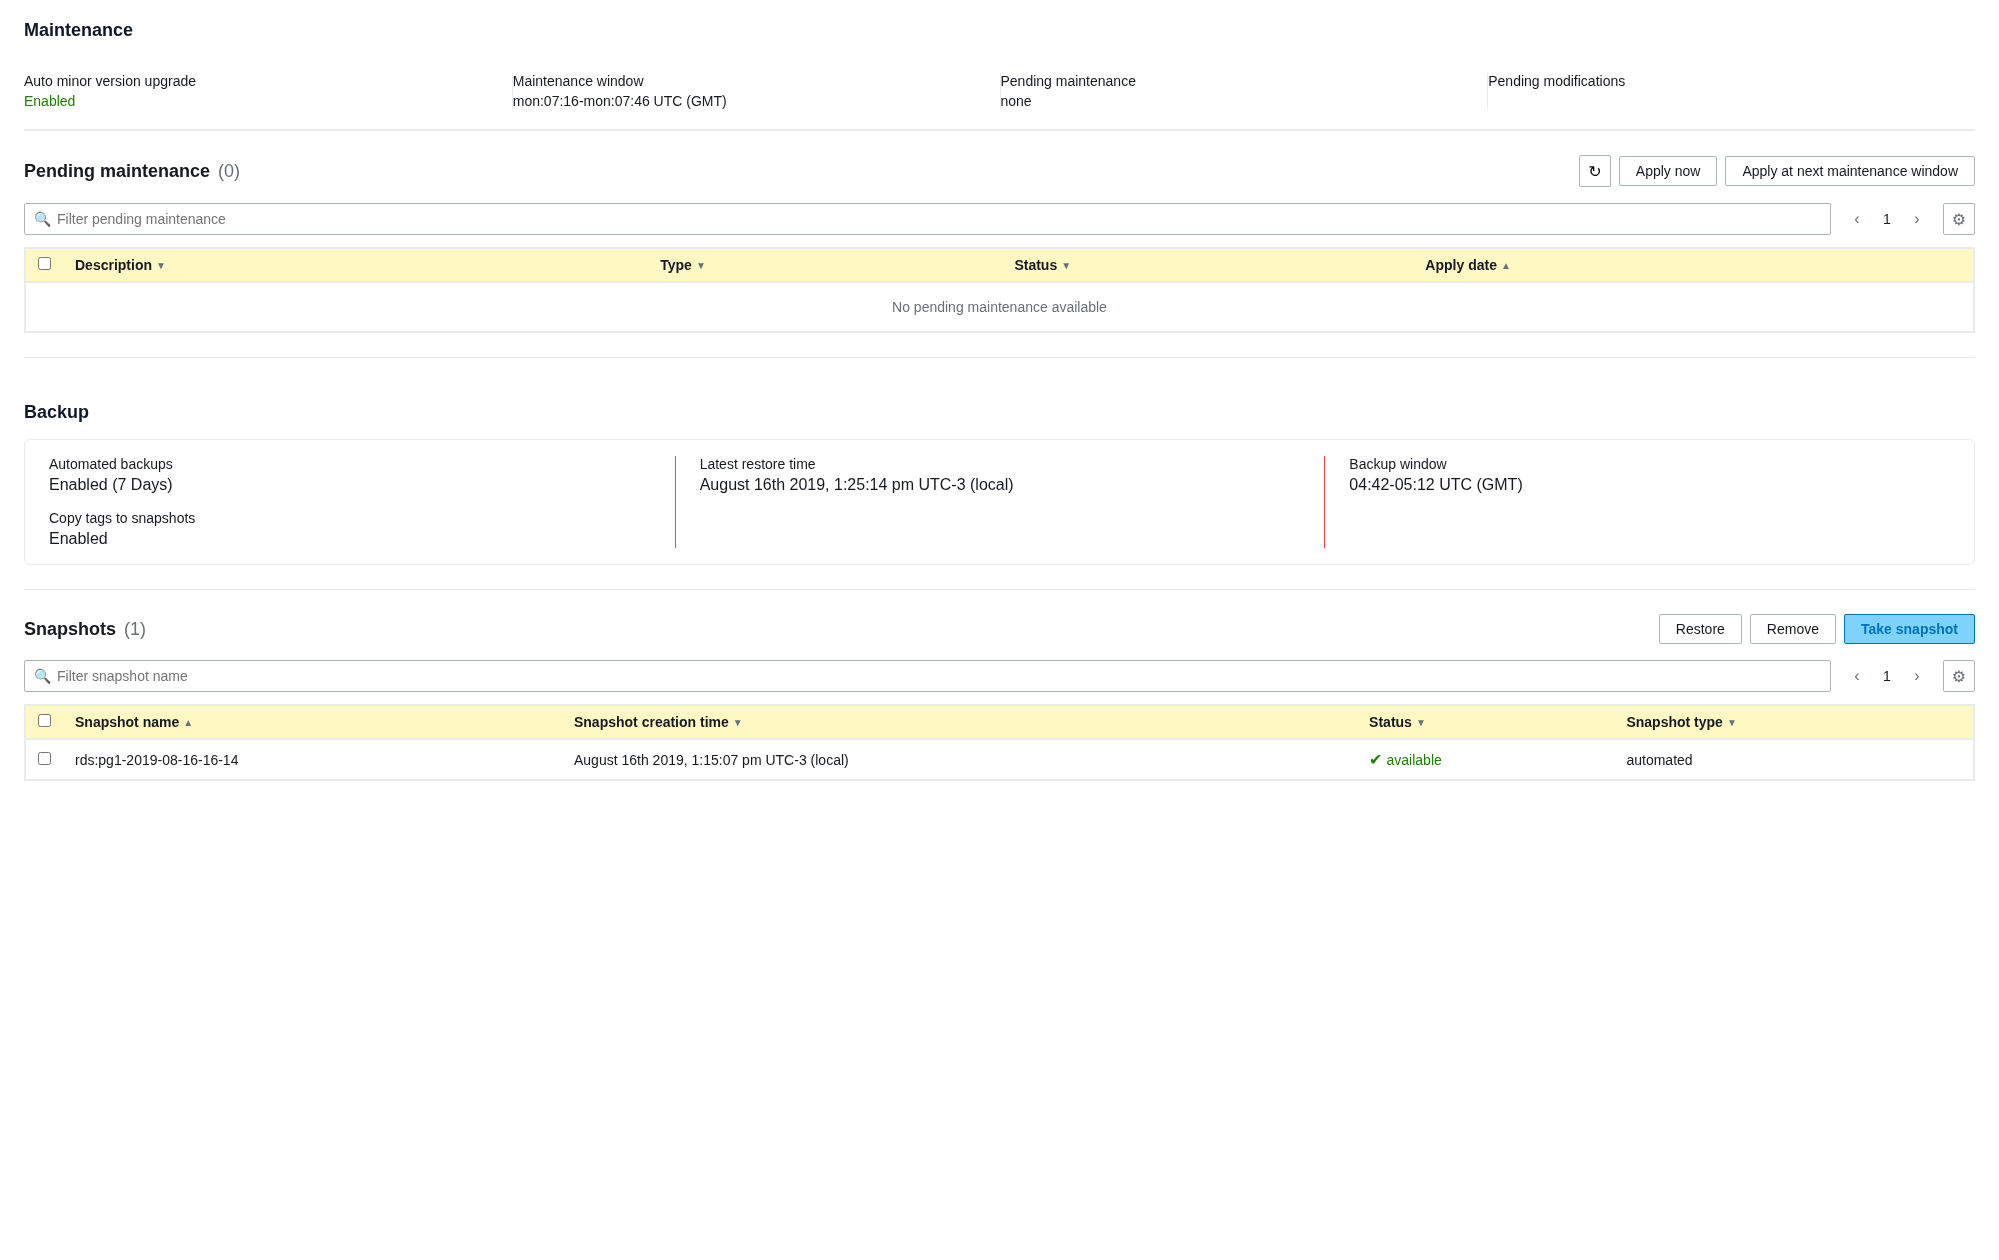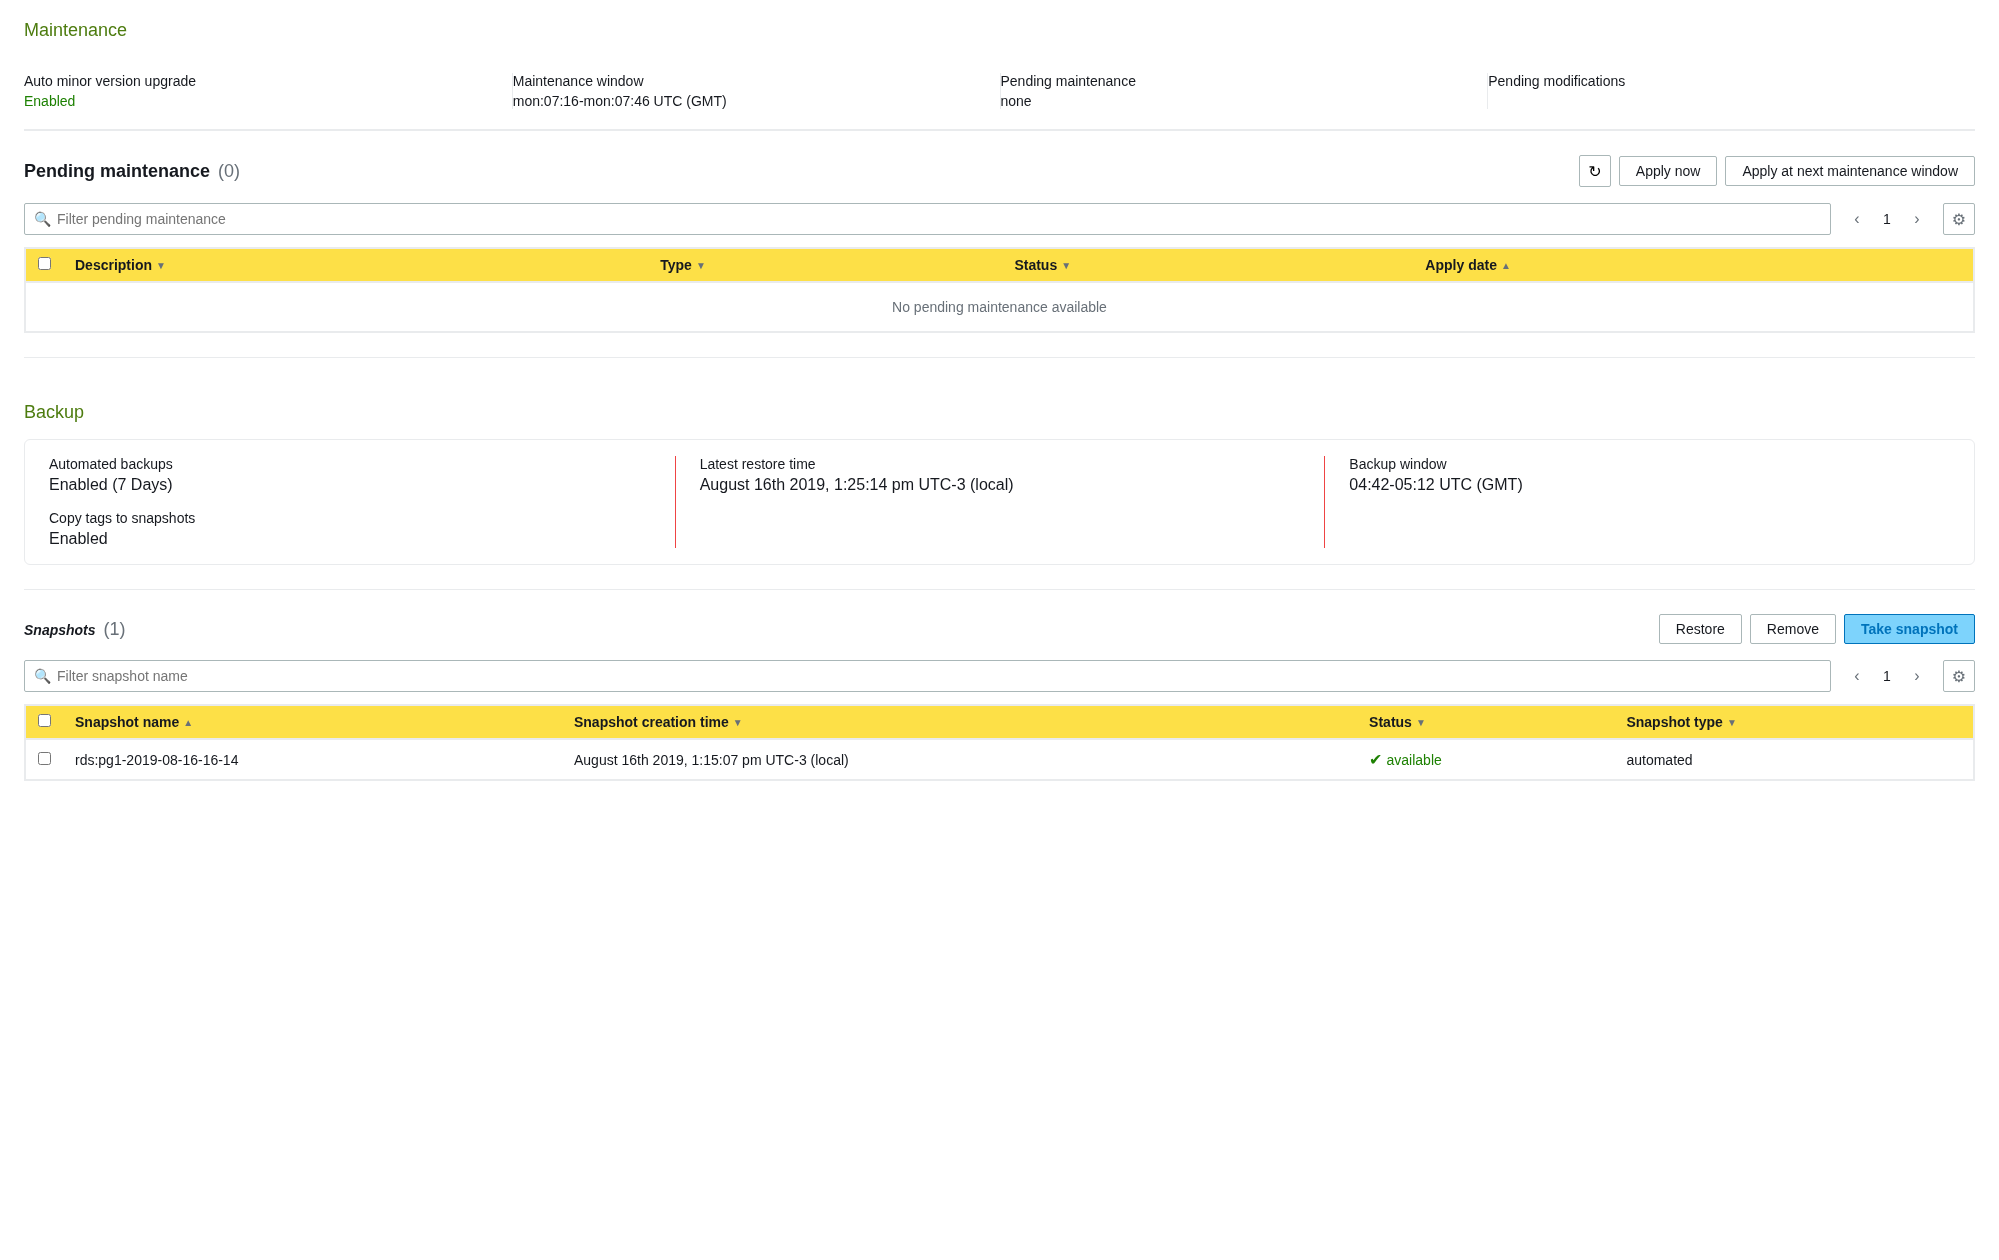--- a/index.html
+++ b/index.html
@@ -10,23 +10,23 @@
       background: #fff;
     }
     .page-container {
       padding: 0 24px;
       max-width: 1999px;
     }
 
     
     .section-header {
       font-size: 18px;
-      font-weight: 400;
+      font-weight: 700;
       padding: 20px 0 16px 0;
-      color: #4d7c0f;
+      color: #0f172a;
     }
 
     .section-divider {
       border: none;
       border-top: 1px solid #e9ebed;
       margin: 0;
     }
 
     
     .info-grid {
@@ -167,21 +167,21 @@
     .data-table {
       width: 100%;
       border-collapse: collapse;
       border: 1px solid #e9ebed;
     }
     .data-table th {
       text-align: left;
       padding: 8px 12px;
       font-weight: 700;
       font-size: 14px;
-      background: #fde047;
+      background: #fef9c3;
       border-bottom: 2px solid #e9ebed;
       white-space: nowrap;
       user-select: none;
     }
     .data-table td {
       padding: 10px 12px;
       font-size: 14px;
       border-bottom: 1px solid #e9ebed;
       color: #16191f;
     }
@@ -249,23 +249,22 @@
     .snapshots-section {
       padding: 24px 0 0 0;
     }
     .snapshots-header-row {
       display: flex;
       align-items: center;
       justify-content: space-between;
       margin-bottom: 16px;
     }
     .snapshots-title {
-      font-size: 14px;
+      font-size: 18px;
       font-weight: 700;
-      font-style: italic;
     }
     .snapshots-count {
       font-weight: 400;
       color: #687078;
     }
     .snapshots-actions {
       display: flex;
       align-items: center;
       gap: 8px;
     }

